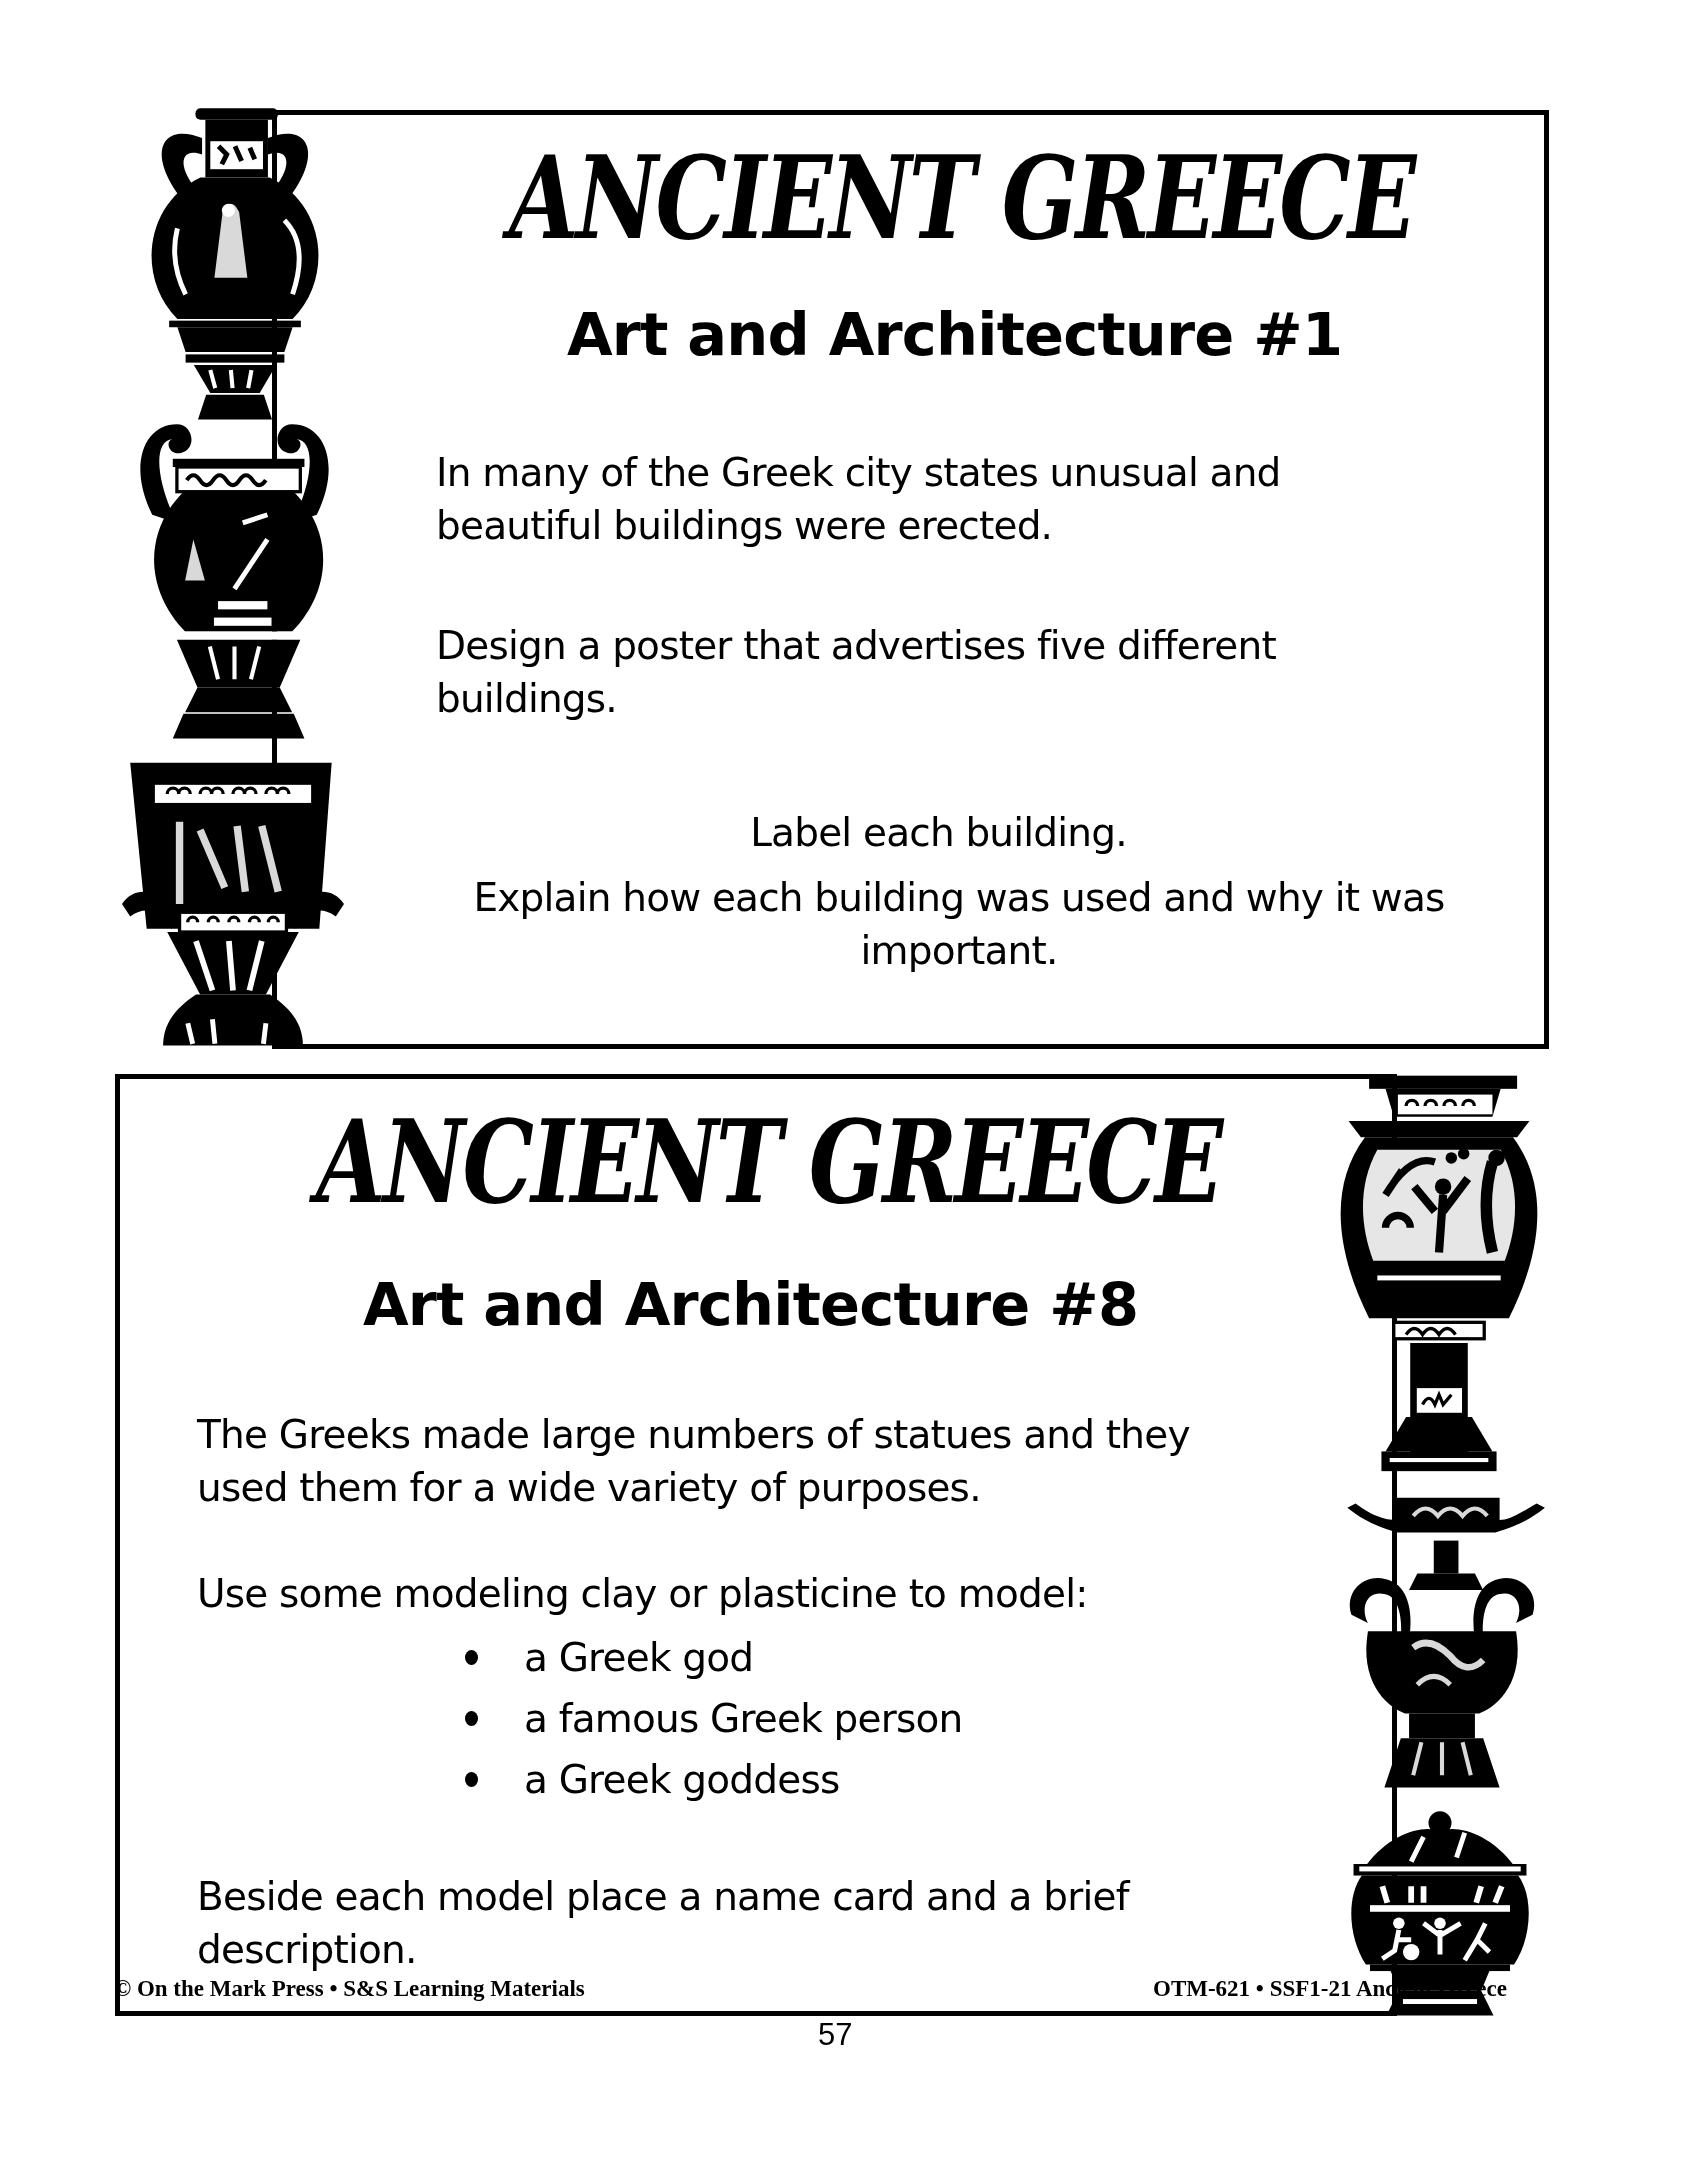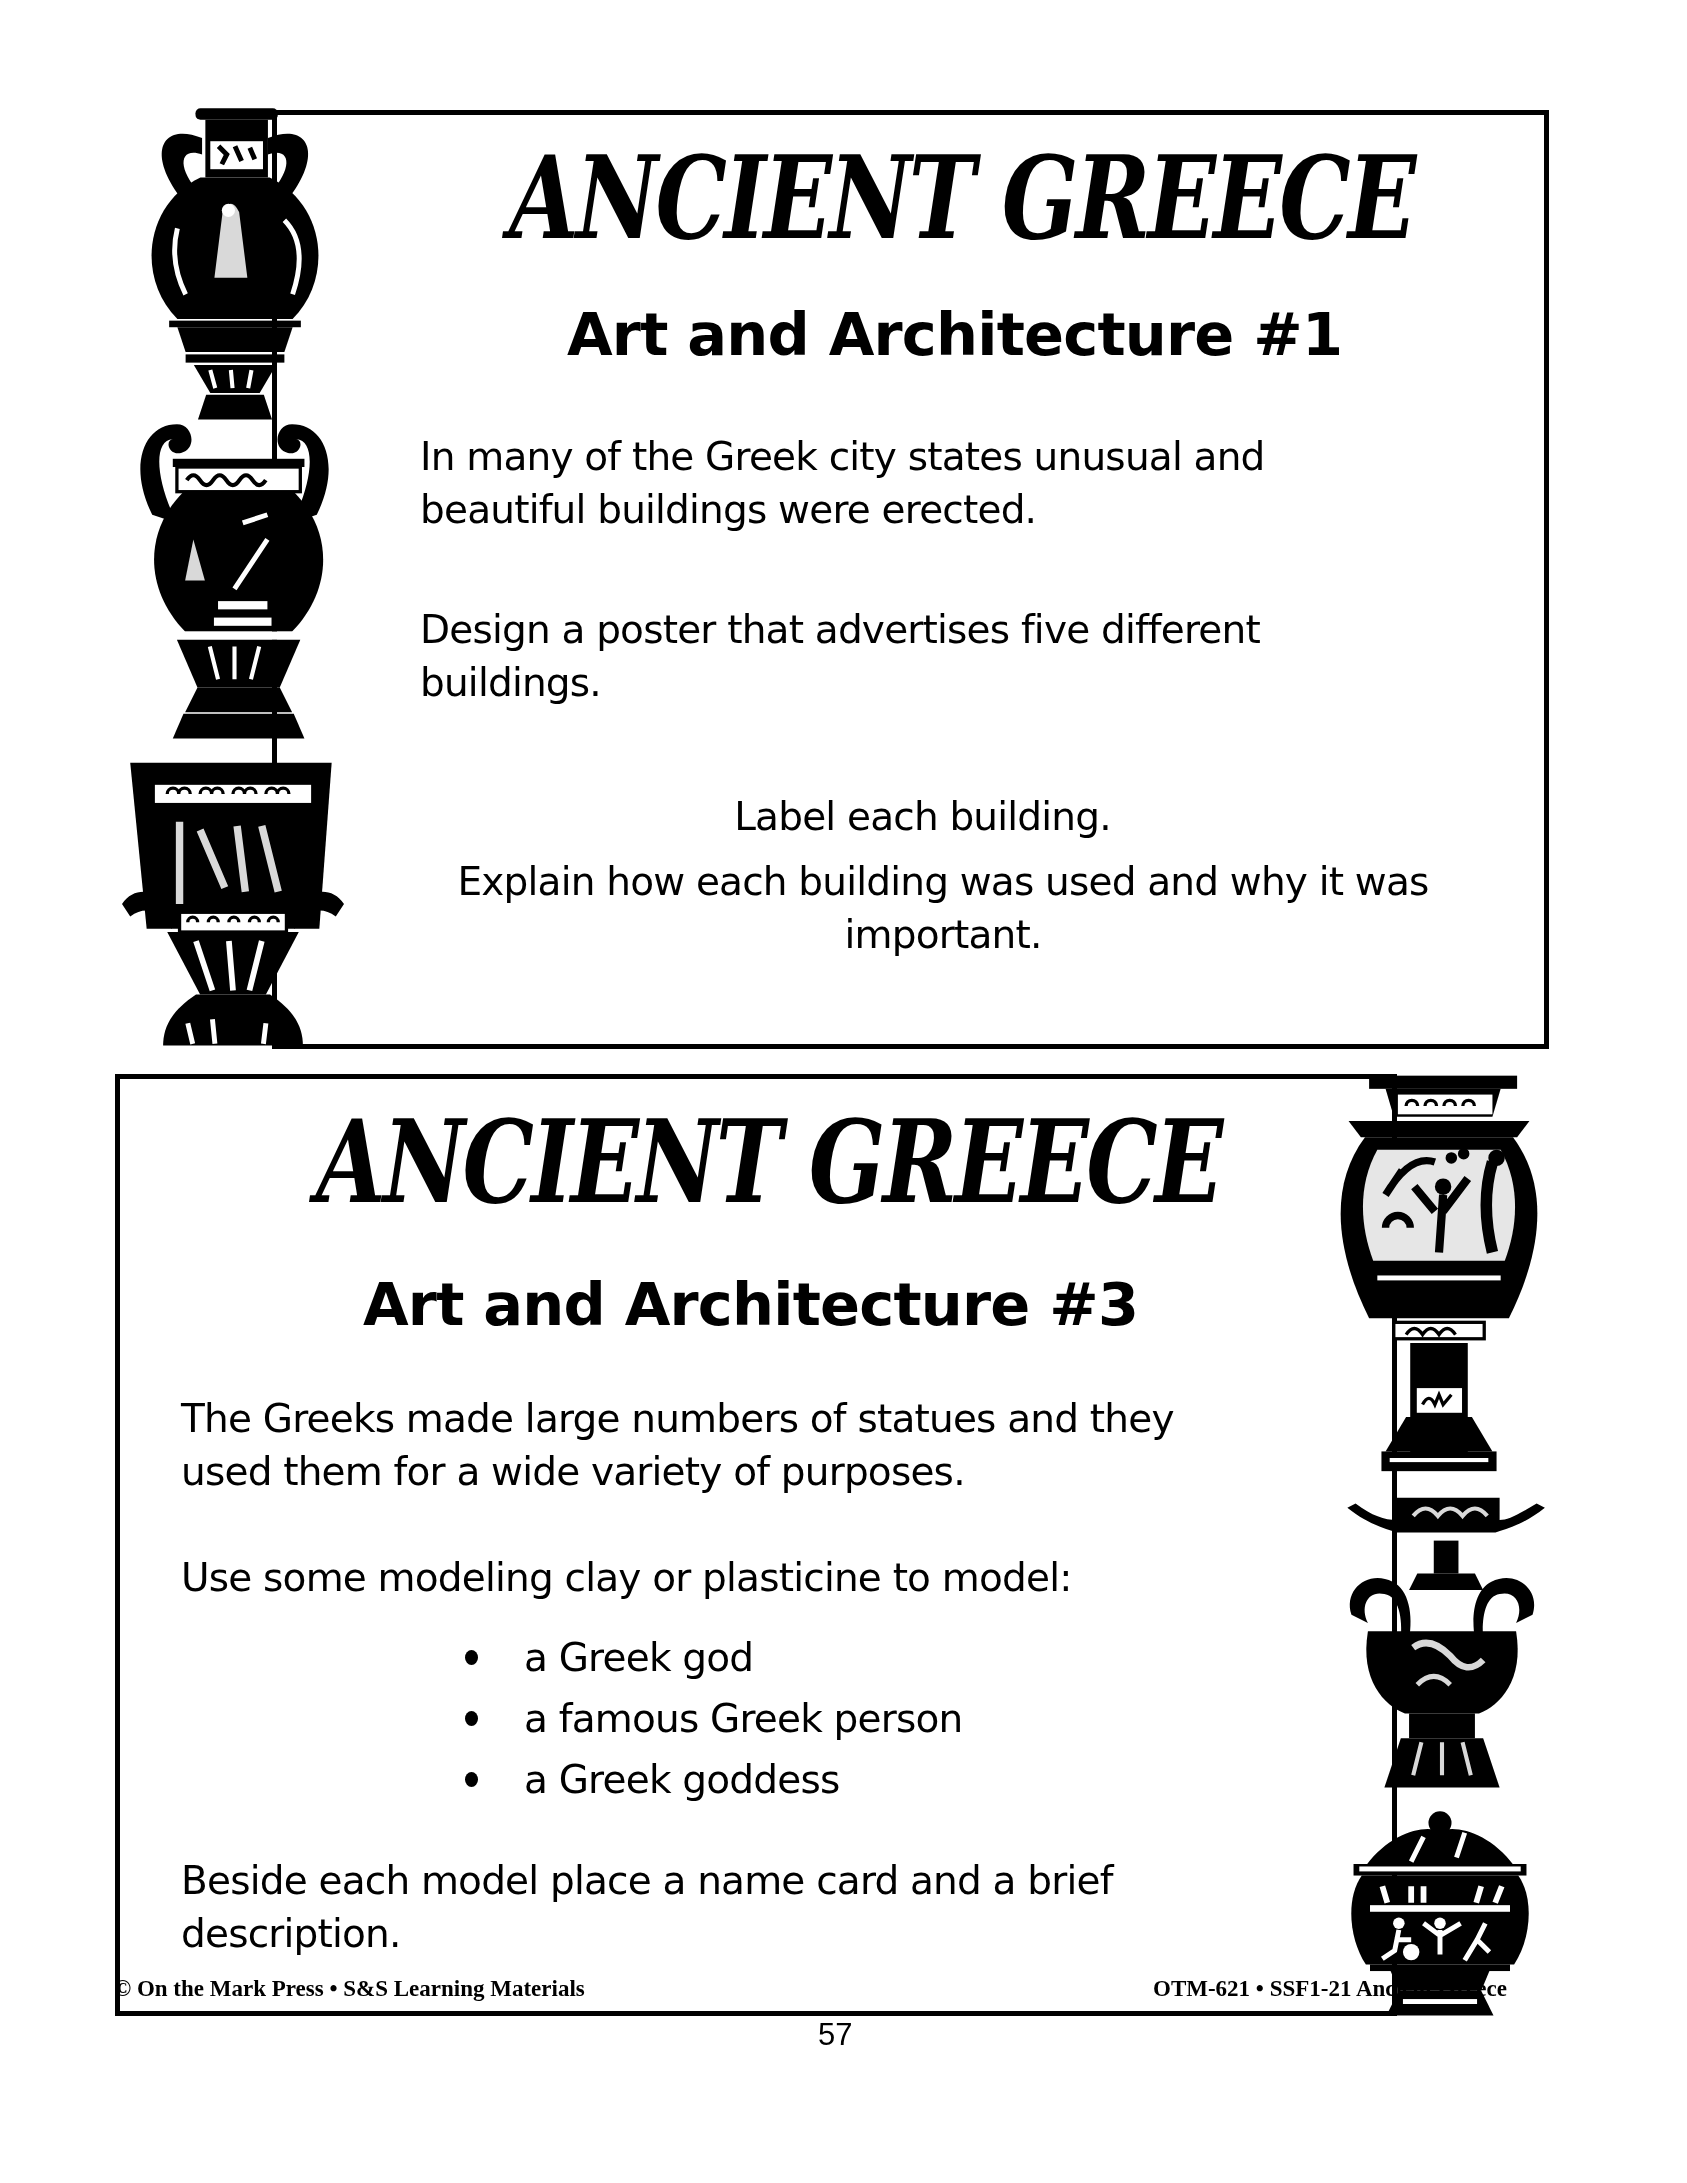--- a/index.html
+++ b/index.html
@@ -29,21 +29,21 @@
       font-weight: bold;
       font-size: 59px; line-height: 1;
       white-space: nowrap;
       letter-spacing: -0.8px;
     }
     .para {
       position: absolute;
       font-family: "DejaVu Sans", sans-serif;
       font-size: 39px; line-height: 53px;
       letter-spacing: -0.8px;
-      margin: 0;
+      margin: 16px;
     }
     .bullets {
       position: absolute; list-style: none; margin: 7px; padding: 0;
       font-family: "DejaVu Sans", sans-serif;
       font-size: 39px; line-height: 61px; letter-spacing: -0.8px;
     }
     .bullets li { position: relative; padding-left: 59px; }
     .bullets li .dot {
       position: absolute; left: 0; top: 23px; width: 13px; height: 15px;
       background: #000; border-radius: 50%;
@@ -123,21 +123,21 @@
   <path d="M80 202 a6 6 0 1 1 12 0 M105 202 a6 6 0 1 1 12 0 M130 202 a6 6 0 1 1 12 0 M155 202 a6 6 0 1 1 12 0 M178 202 a6 6 0 1 1 12 0" stroke="#000" stroke-width="4" fill="none"></path>
   <path d="M55 214 L215 214 L175 290 L95 290 Z" fill="#000"></path>
   <path d="M90 225 l20 60 M130 225 l5 60 M170 225 l-15 60" stroke="#fff" stroke-width="7"></path>
   <path d="M90 290 L180 290 C210 310 220 330 220 352 L50 352 C50 330 60 310 90 290 Z" fill="#000"></path>
   <path d="M80 325 l6 25 M110 320 l3 30 M175 325 l-3 25" stroke="#fff" stroke-width="6"></path>
 </svg>
 
 <div id="box2" class="box"></div>
 
 <div class="big-title" style="left:316px; top:1104px;">ANCIENT GREECE</div>
-<div class="subtitle" style="left:363px; top:1275px;">Art and Architecture #3</div>
+<div class="subtitle" style="left:363px; top:1275px;">Art and Architecture #8</div>
 
 <p class="para" style="left:181px; top:1392px; width:1071px;">The Greeks made large numbers of statues and they used them for a wide variety of purposes.</p>
 <p class="para" style="left:181px; top:1551px; width:1071px;">Use some modeling clay or plasticine to model:</p>
 
 <ul class="bullets" style="left:458px; top:1620px;">
   <li><span class="dot"></span><span>a Greek god</span></li>
   <li><span class="dot"></span><span>a famous Greek person</span></li>
   <li><span class="dot"></span><span>a Greek goddess</span></li>
 </ul>
 

